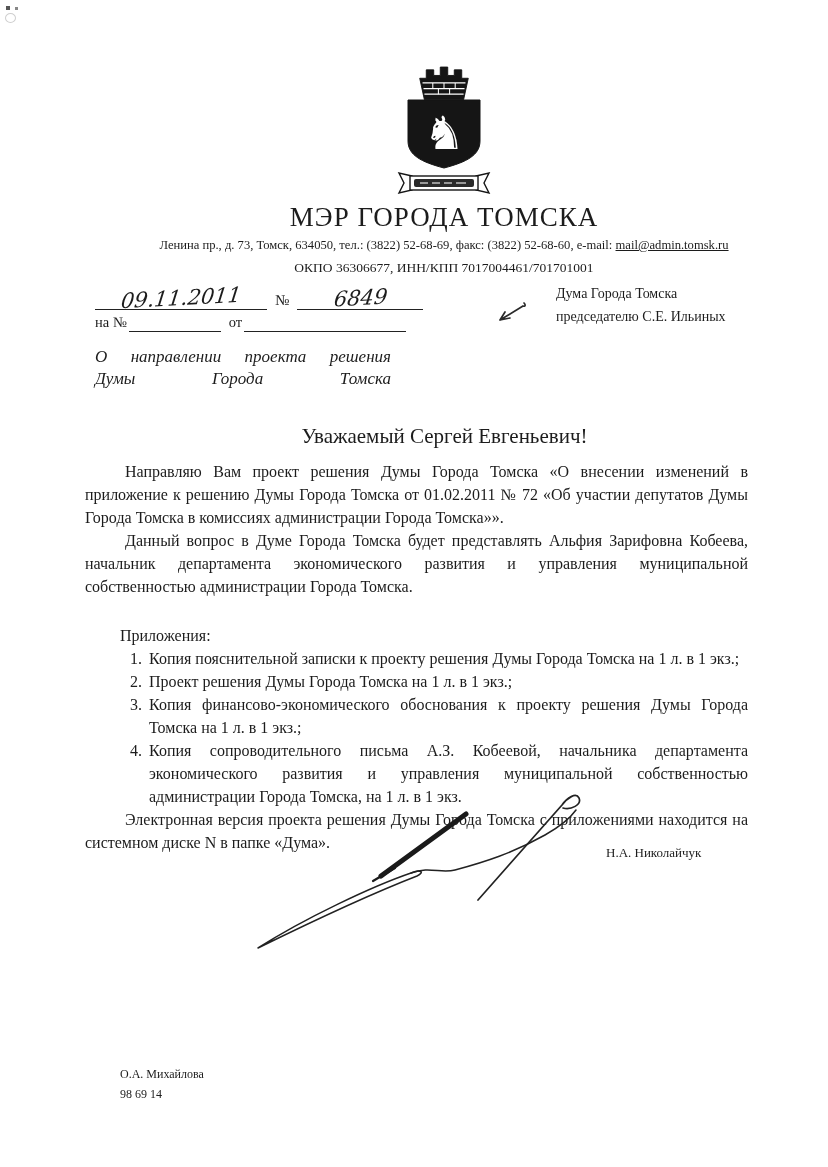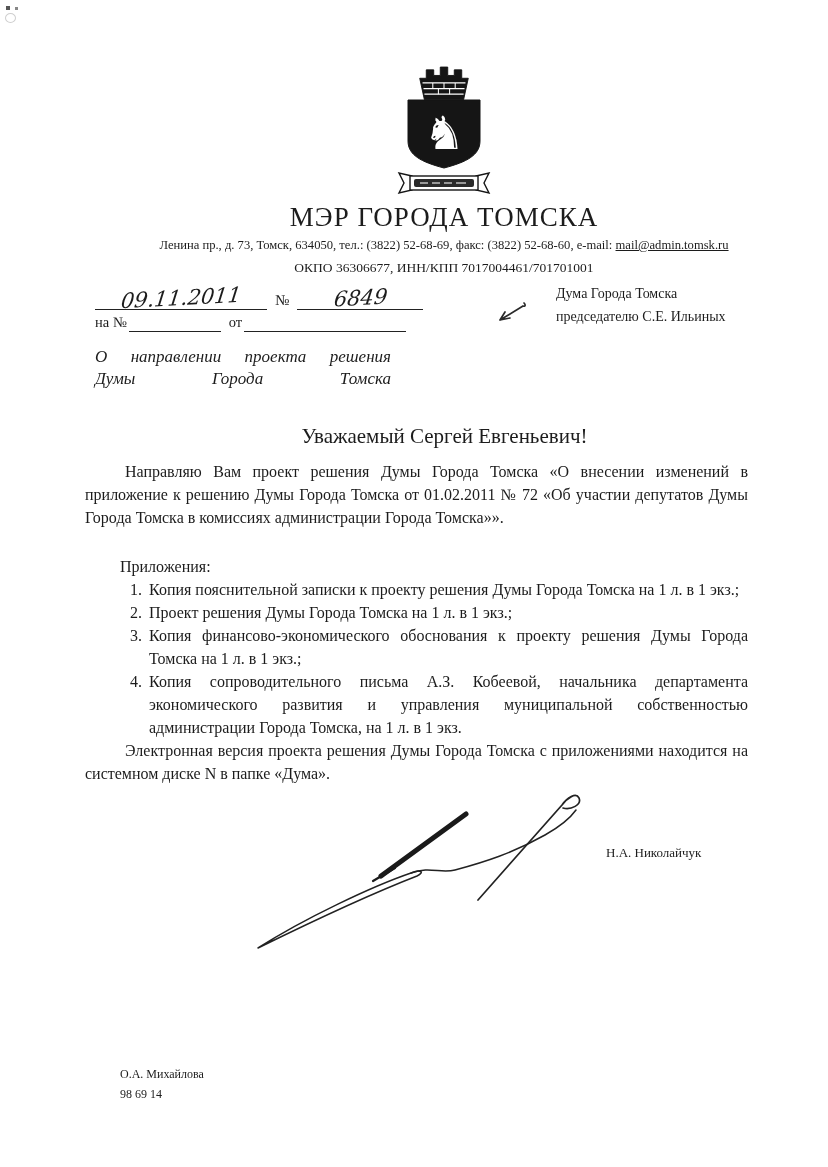--- a/index.html
+++ b/index.html
@@ -165,20 +165,21 @@
     <div class="jline">О направлении проекта решения</div>
     <div class="jline">Думы Города Томска</div>
   </div>
 
   <div class="salutation">
     <span class="inner">Уважаемый Сергей Евгеньевич!</span>
   </div>
 
   <div class="body-text">
     <p>Направляю Вам проект решения Думы Города Томска «О внесении изменений в приложение к решению Думы Города Томска от 01.02.2011 № 72 «Об участии депутатов Думы Города Томска в комиссиях администрации Города Томска»».</p>
+    <p>Данный вопрос в Думе Города Томска будет представлять Альфия Зарифовна Кобеева, начальник департамента экономического развития и управления муниципальной собственностью администрации Города Томска.</p>
 
     <div class="attach-header">Приложения:</div>
     <ol class="attach-list">
       <li>Копия пояснительной записки к проекту решения Думы Города Томска на 1 л. в 1 экз.;</li>
       <li>Проект решения Думы Города Томска на 1 л. в 1 экз.;</li>
       <li>Копия финансово-экономического обоснования к проекту решения Думы Города Томска на 1 л. в 1 экз.;</li>
       <li>Копия сопроводительного письма А.З. Кобеевой, начальника департамента экономического развития и управления муниципальной собственностью администрации Города Томска, на 1 л. в 1 экз.</li>
     </ol>
 
     <p class="closing">Электронная версия проекта решения Думы Города Томска с приложениями находится на системном диске N в папке «Дума».</p>

